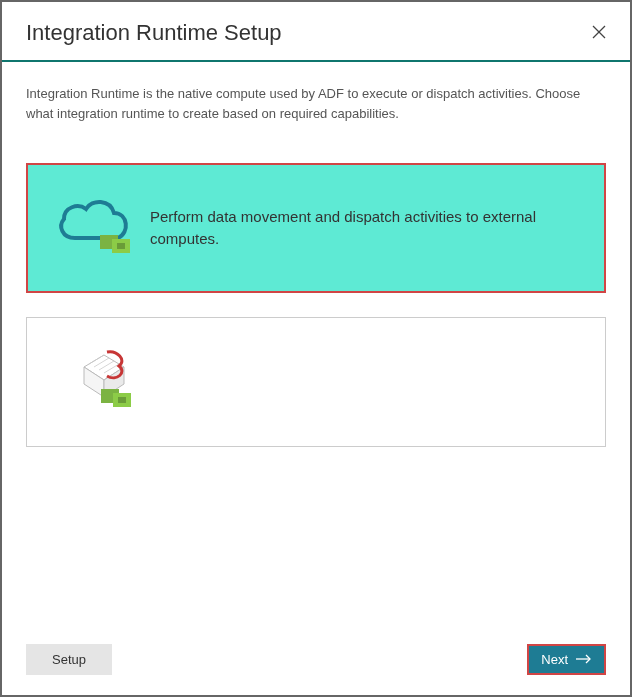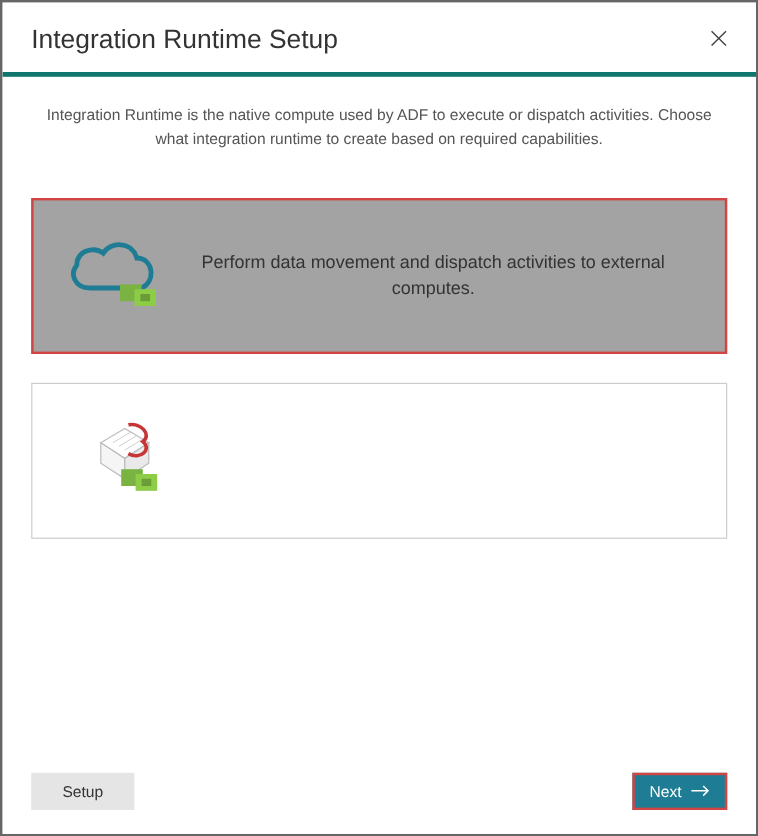--- a/index.html
+++ b/index.html
@@ -13,57 +13,56 @@
       width: 632px;
       height: 697px;
       position: relative;
       border: 2px solid #666;
     }
     .header {
       display: flex;
       justify-content: space-between;
       align-items: center;
       padding: 18px 24px 14px 24px;
-      border-bottom: 4px solid #0f766e;
+      border-bottom: 2px solid #0f766e;
     }
     .title {
       font-size: 22px;
       font-weight: 400;
       color: #333;
     }
     .close-btn {
       font-size: 18px;
       color: #444;
       cursor: pointer;
       background: none;
       border: none;
       font-family: inherit;
       line-height: 1;
     }
     .content {
       padding: 22px 24px;
-      text-align: center;
     }
     .description {
       font-size: 13px;
       color: #555;
       line-height: 1.5;
       margin-bottom: 40px;
     }
     .option-card {
       border: 1px solid #ccc;
       padding: 22px 22px;
       display: flex;
       align-items: center;
       margin-bottom: 24px;
       cursor: pointer;
       min-height: 130px;
     }
     .option-card.selected {
-      background: #a3a3a3;
+      background: #5eead4;
       border: 2px solid #d14545;
       padding-left: 12px;
     }
     .option-icon {
       width: 110px;
       flex-shrink: 0;
       display: flex;
       justify-content: center;
     }
     .option-text {

